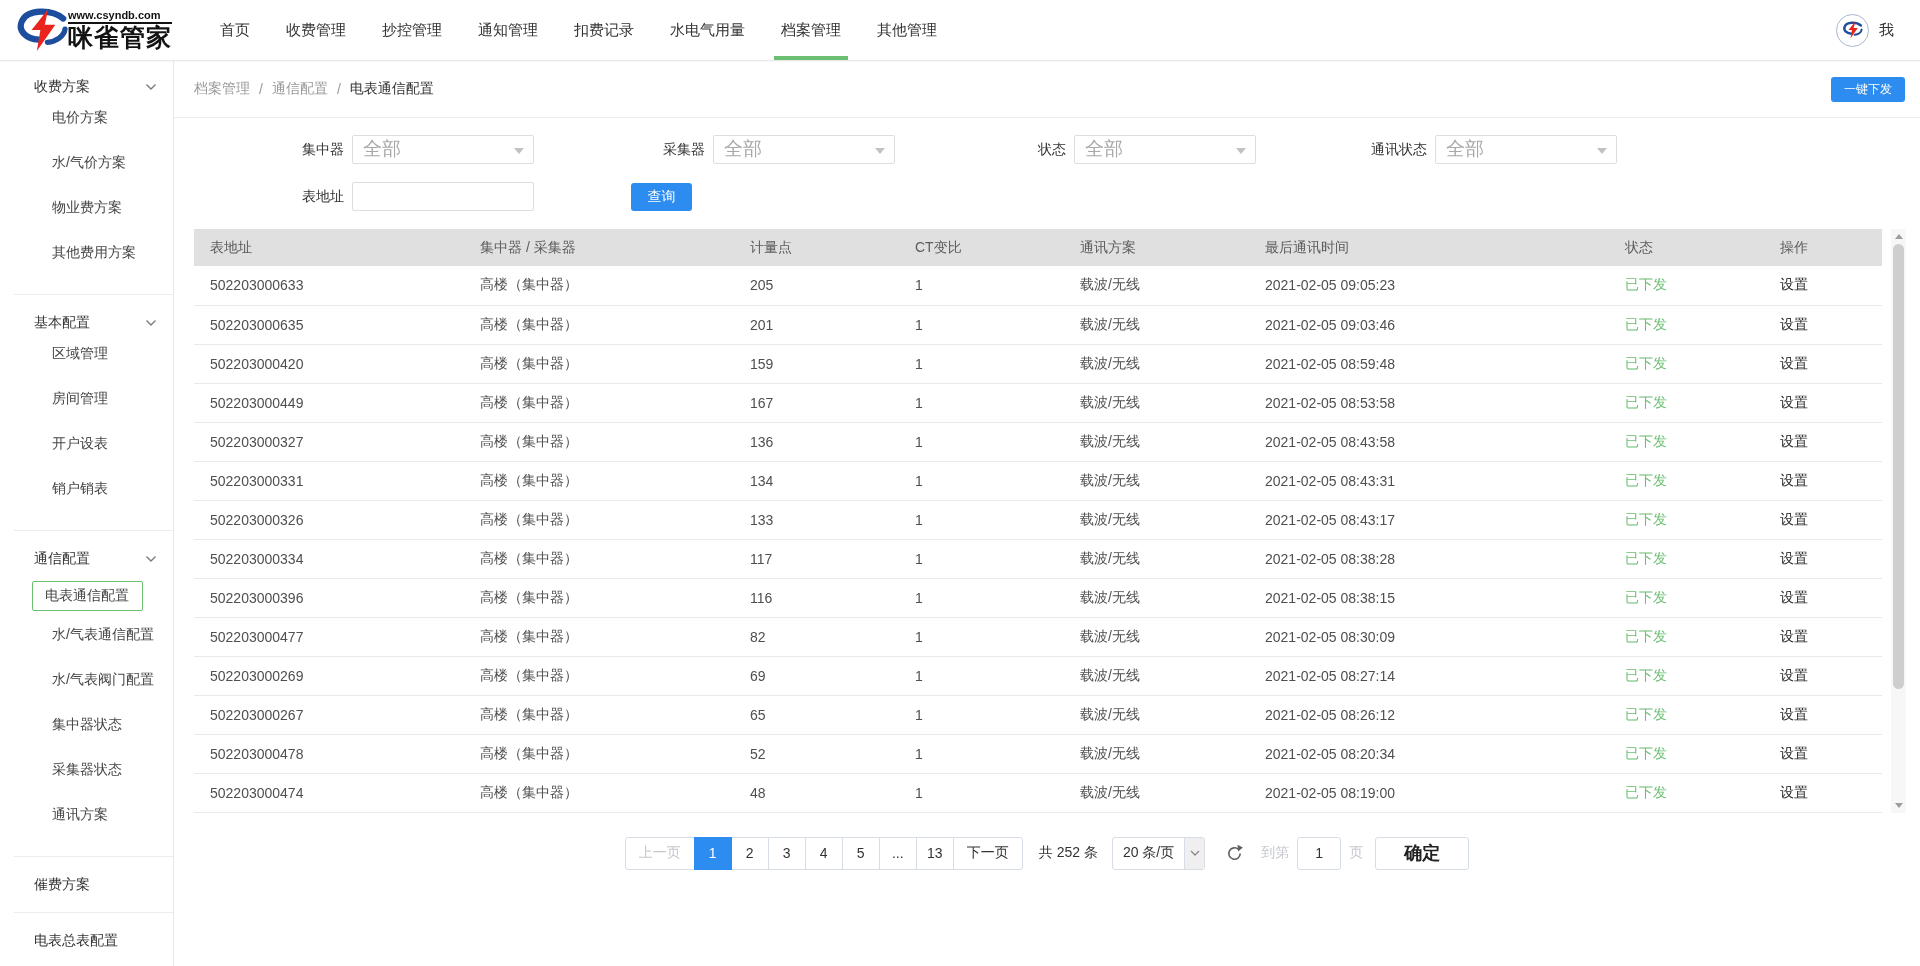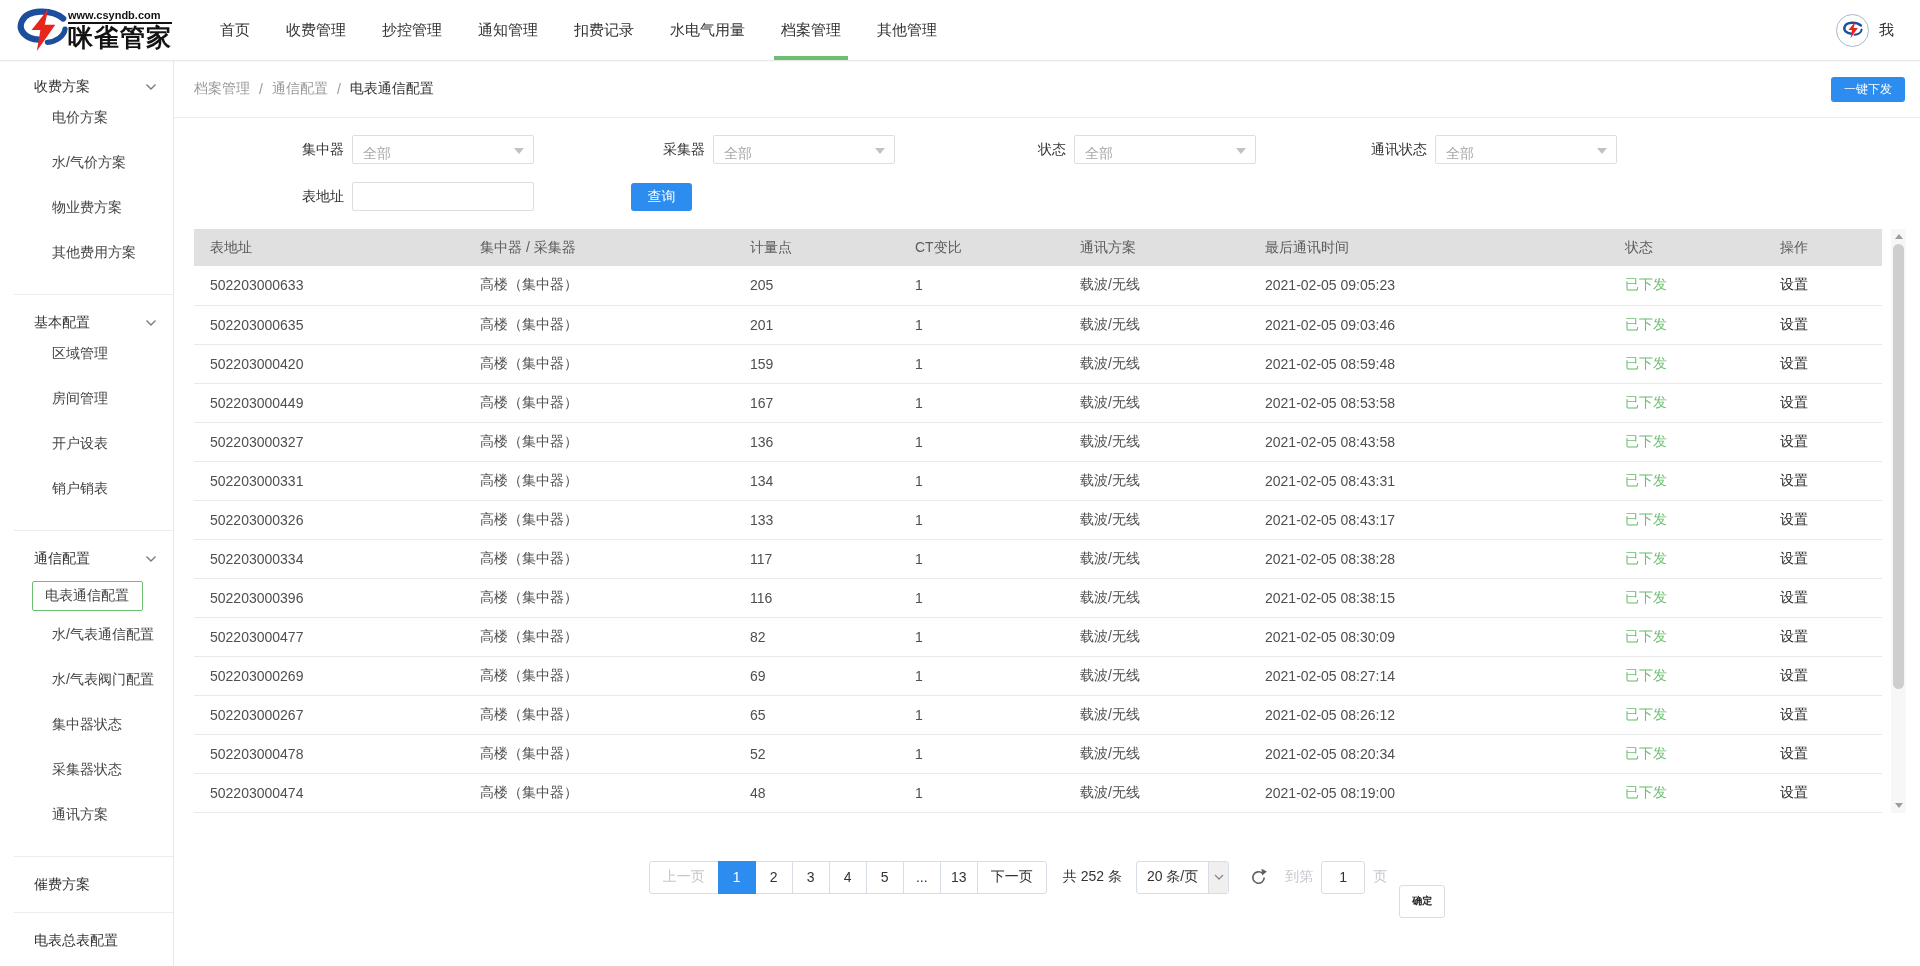--- a/index.html
+++ b/index.html
@@ -51,22 +51,22 @@
   .btn-primary{ background:var(--primary); color:#fff; border:none; border-radius:3px;
     cursor:pointer; font-family:inherit; }
   .btn-dispatch{ height:25px; padding:0 13px; font-size:12px; }
   
   .filters{ padding:17px 20px 0 72px; }
   .filter-row{ display:flex; align-items:center; margin-bottom:18px; }
   .filter-group{ display:flex; align-items:center; width:361px; flex:none; }
   .filter-group label{ min-width:98px; text-align:right; margin-right:8px; font-size:14px;
     color:#333; white-space:nowrap; }
   .select-box{ width:182px; height:29px; border:1px solid var(--border); border-radius:2px;
-    display:flex; align-items:flex-end; padding:0 26px 0 10px; position:relative;
-    font-size:14px; color:#a8a8a8; cursor:pointer; background:#fff; }
+    display:flex; align-items:flex-start; padding:0 26px 0 10px; position:relative;
+    font-size:19px; color:#a8a8a8; cursor:pointer; background:#fff; }
   .select-box .caret{ position:absolute; right:9px; top:12px; width:0; height:0;
     border:5px solid transparent; border-top:6px solid #c2c2c2; }
   .text-input{ width:182px; height:29px; border:1px solid var(--border); border-radius:2px;
     padding:0 10px; font-size:14px; color:#333; outline:none; font-family:inherit; }
   .btn-search{ height:28px; width:61px; font-size:14px; margin-left:24px; }
   
   .table-wrap{ margin:14px 38px 0 20px; position:relative; }
   table{ width:100%; border-collapse:collapse; table-layout:fixed; }
   th{ background:#e0e0e0; height:37px; font-weight:normal; text-align:left;
     font-size:14px; color:#5c5c5c; padding-left:16px; }
@@ -97,22 +97,22 @@
   .size-select .txt{ padding:0 10px; display:flex; align-items:center; color:#333; }
   .size-select .dd{ width:20px; background:#efefef; border-left:1px solid var(--pg-border);
     display:flex; align-items:center; justify-content:center; }
   .refresh-btn{ width:26px; height:26px; border:none; background:none; cursor:pointer;
     display:flex; align-items:center; justify-content:center; margin-right:14px; }
   .goto{ display:flex; align-items:center; }
   .goto .muted{ color:#c5c8ce; }
   .goto-input{ width:44px; height:33px; border:1px solid var(--pg-border); border-radius:3px;
     text-align:center; font-size:14px; color:#333; outline:none; margin:0 8px; font-family:inherit; }
   .goto .muted.pg{ margin-right:12px; }
-  .btn-confirm{ height:33px; padding:0 12px; border:1px solid var(--pg-border); border-radius:3px;
-    background:#fff; font-weight:bold; font-size:10px; color:#222; cursor:pointer; font-family:inherit;margin-top:48px; }
+  .btn-confirm{ height:33px; padding:0 28px; border:1px solid var(--pg-border); border-radius:3px;
+    background:#fff; font-weight:bold; font-size:18px; color:#222; cursor:pointer; font-family:inherit; }
 </style>
 </head>
 <body>
 
 <div class="app">
 
   <header class="navbar">
     <div class="brand">
       <svg class="brand-mark" viewBox="0 0 64 50">
         <path d="M55 12 C42 1 14 1 8 15 C3 26 13 35 27 36" fill="none" stroke="var(--brand-blue)" stroke-width="7" stroke-linecap="round"></path>

